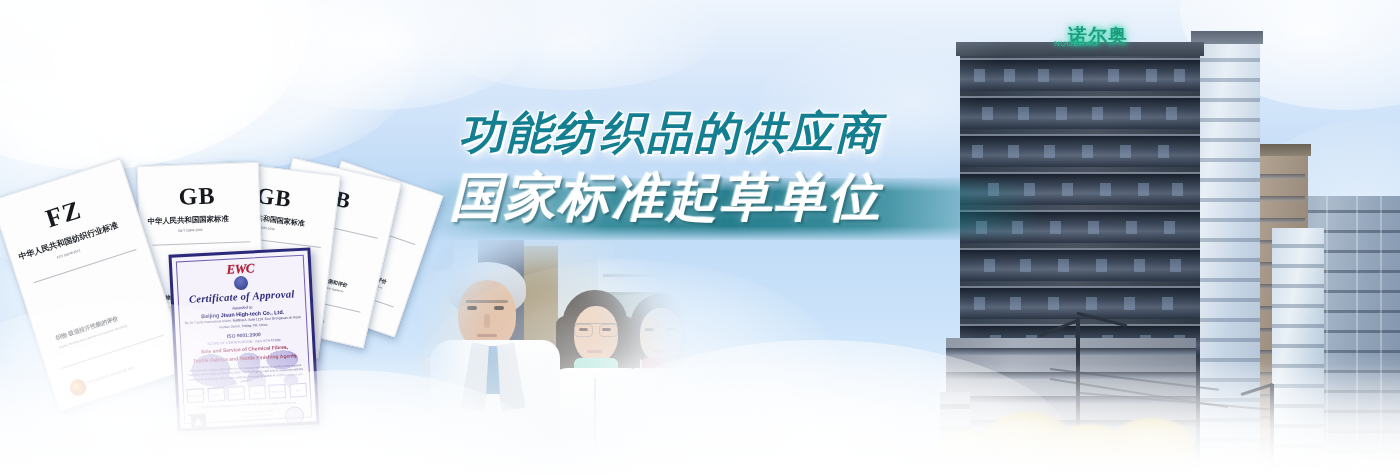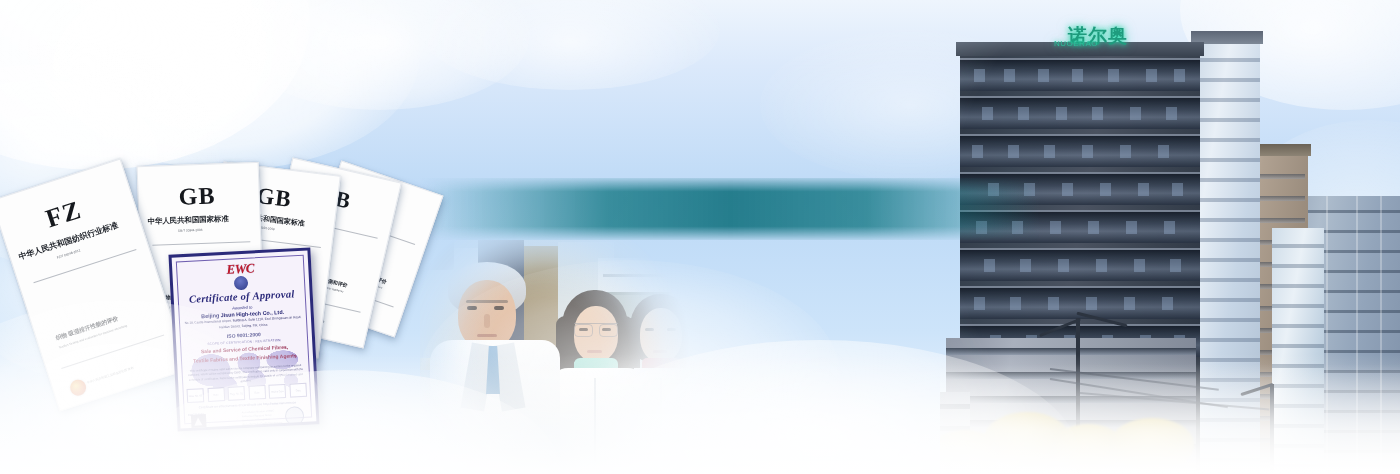--- a/index.html
+++ b/index.html
@@ -516,20 +516,24 @@
       <div class="tree" style="left:44px;top:412px;width:86px;height:54px;"></div>
       <div class="tree" style="left:112px;top:424px;width:72px;height:46px;"></div>
       <div class="tree" style="left:170px;top:418px;width:84px;height:52px;"></div>
       <div class="tree" style="left:-10px;top:430px;width:70px;height:44px;"></div>
 
       <div class="ground-fade"></div>
     </div>
   </div>
 
   <div class="title-band"></div>
+  <div class="headline">
+    <div class="hl-line hl-1">功能纺织品的供应商</div>
+    <div class="hl-line hl-2">国家标准起草单位</div>
+  </div>
 
   <div class="docs">
 
     <div class="doc" style="left:314px;top:24px;width:108px;height:150px;transform:rotate(19deg);">
       <div class="doc-inner">
         <div class="std-logo" style="left:30px;top:14px;font-size:21px;">GB</div>
         <div class="tiny" style="left:28px;top:40px;font-size:3px;">GB/T 17591-2006</div>
         <div class="rule" style="left:12px;top:54px;width:84px;"></div>
         <div class="cn-sub" style="left:20px;top:96px;font-size:5px;">织物  阻燃性能的检测和评价</div>
         <div class="en-sub" style="left:20px;top:105px;font-size:2.6px;">Textiles-Testing and evaluation for flame retardancy</div>

